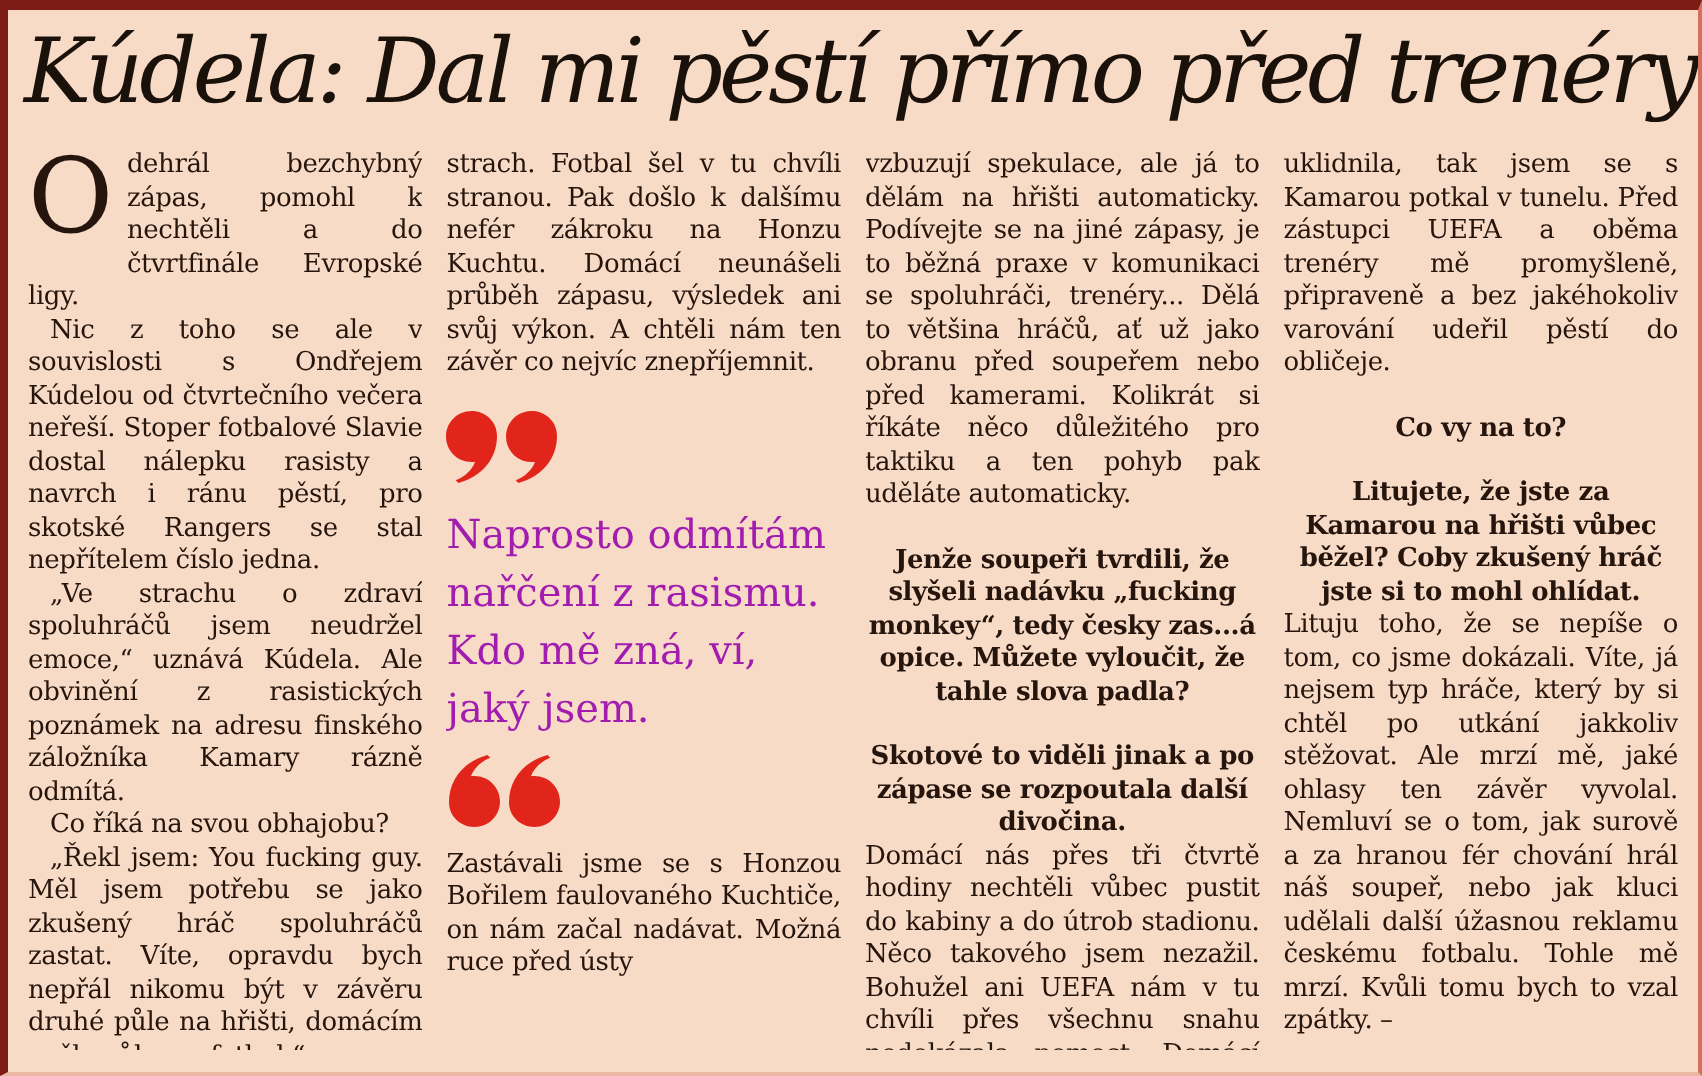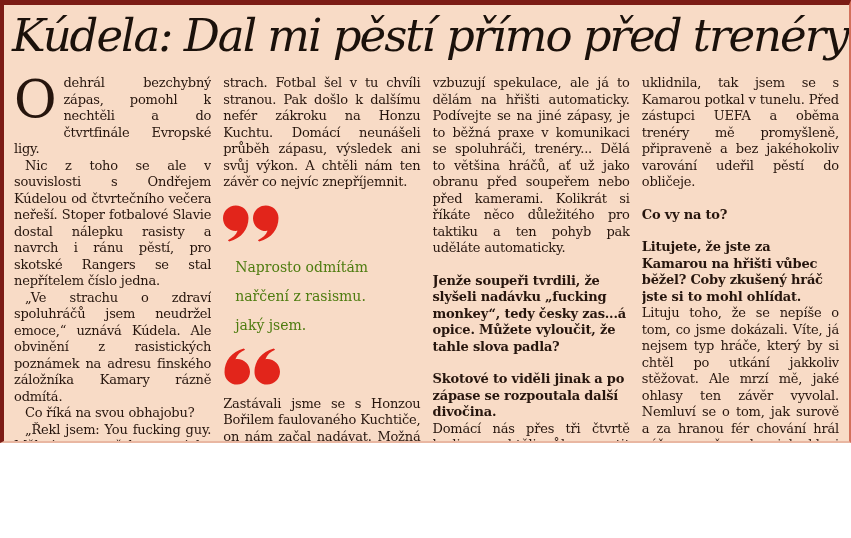--- a/index.html
+++ b/index.html
@@ -1,18 +1,18 @@
 <!DOCTYPE html>
 <html><head>
 <meta charset="utf-8">
 <style>
   html,body { margin:0; padding:0; background:#ffffff; }
   .page {
     position:relative;
-    width:851px; height:443px;
+    width:851px; height:538px;
     box-sizing:border-box;
     background:#f8dbc6;
     border-top:5px solid #7c1c15;
     border-left:4px solid #7c1c15;
     border-right:2px solid #d4715c;
     border-bottom:2px solid #e9b7a2;
     overflow:hidden;
     font-family:"DejaVu Serif", serif;
     color:#26150d;
   }
@@ -41,40 +41,40 @@
     margin:0;
     font-size:13px;
     line-height:16.5px;
     text-align:justify;
     letter-spacing:-0.2px;
   }
   .col p.indent { text-indent:11px; }
   .col p.question {
     font-weight:bold;
     margin-top:16px;
-    text-align:left;
+    text-align:center;
   }
   .dropcap {
     float:left;
     font-size:52px;
     line-height:44px;
     height:48px;
     padding:2px 7px 0 0;
     color:#26150d;
   }
   .pullquote { margin:14px 0 10px 0; }
   .pq-marks { display:flex; gap:3px; height:38px; }
   .pq-marks.open { margin-top:8px; }
   .pq-marks svg { display:block; }
   .pq-marks.open svg { transform:rotate(180deg); }
   .pq-text {
-    margin:10px 0 6px 12px;
-    font-size:14px;
+    margin:10px 0 6px 0;
+    font-size:20px;
     line-height:29px;
-    color:#4d7c0f;
+    color:#a21caf;
   }
 </style>
 </head>
 <body>
 
 <div class="page">
 
   <h1 class="headline">Kúdela: Dal mi pěstí přímo před trenéry</h1>
 
   <div class="cols">
@@ -96,20 +96,21 @@
           <svg viewBox="0 0 36 48" width="27" height="37" fill="#e2251b">
               <path d="M17 0 C7.6 0 0 7.6 0 17 C0 26.4 7.6 34 17 34 C17.8 34 18.6 33.9 19.4 33.8 C17.4 39.2 12.8 43.6 6.5 46.2 L8.3 48 C24.5 43.5 34 31.5 34 16.5 C34 7.2 26.5 0 17 0 Z"></path>
             </svg>
           <svg viewBox="0 0 36 48" width="27" height="37" fill="#e2251b">
               <path d="M17 0 C7.6 0 0 7.6 0 17 C0 26.4 7.6 34 17 34 C17.8 34 18.6 33.9 19.4 33.8 C17.4 39.2 12.8 43.6 6.5 46.2 L8.3 48 C24.5 43.5 34 31.5 34 16.5 C34 7.2 26.5 0 17 0 Z"></path>
             </svg>
         </div>
         <div class="pq-text">
           <div>Naprosto odmítám</div>
           <div>nařčení z rasismu.</div>
+          <div>Kdo mě zná, ví,</div>
           <div>jaký jsem.</div>
         </div>
         <div class="pq-marks open">
           <svg viewBox="0 0 36 48" width="27" height="37" fill="#e2251b">
               <path d="M17 0 C7.6 0 0 7.6 0 17 C0 26.4 7.6 34 17 34 C17.8 34 18.6 33.9 19.4 33.8 C17.4 39.2 12.8 43.6 6.5 46.2 L8.3 48 C24.5 43.5 34 31.5 34 16.5 C34 7.2 26.5 0 17 0 Z"></path>
             </svg>
           <svg viewBox="0 0 36 48" width="27" height="37" fill="#e2251b">
               <path d="M17 0 C7.6 0 0 7.6 0 17 C0 26.4 7.6 34 17 34 C17.8 34 18.6 33.9 19.4 33.8 C17.4 39.2 12.8 43.6 6.5 46.2 L8.3 48 C24.5 43.5 34 31.5 34 16.5 C34 7.2 26.5 0 17 0 Z"></path>
             </svg>
         </div>

